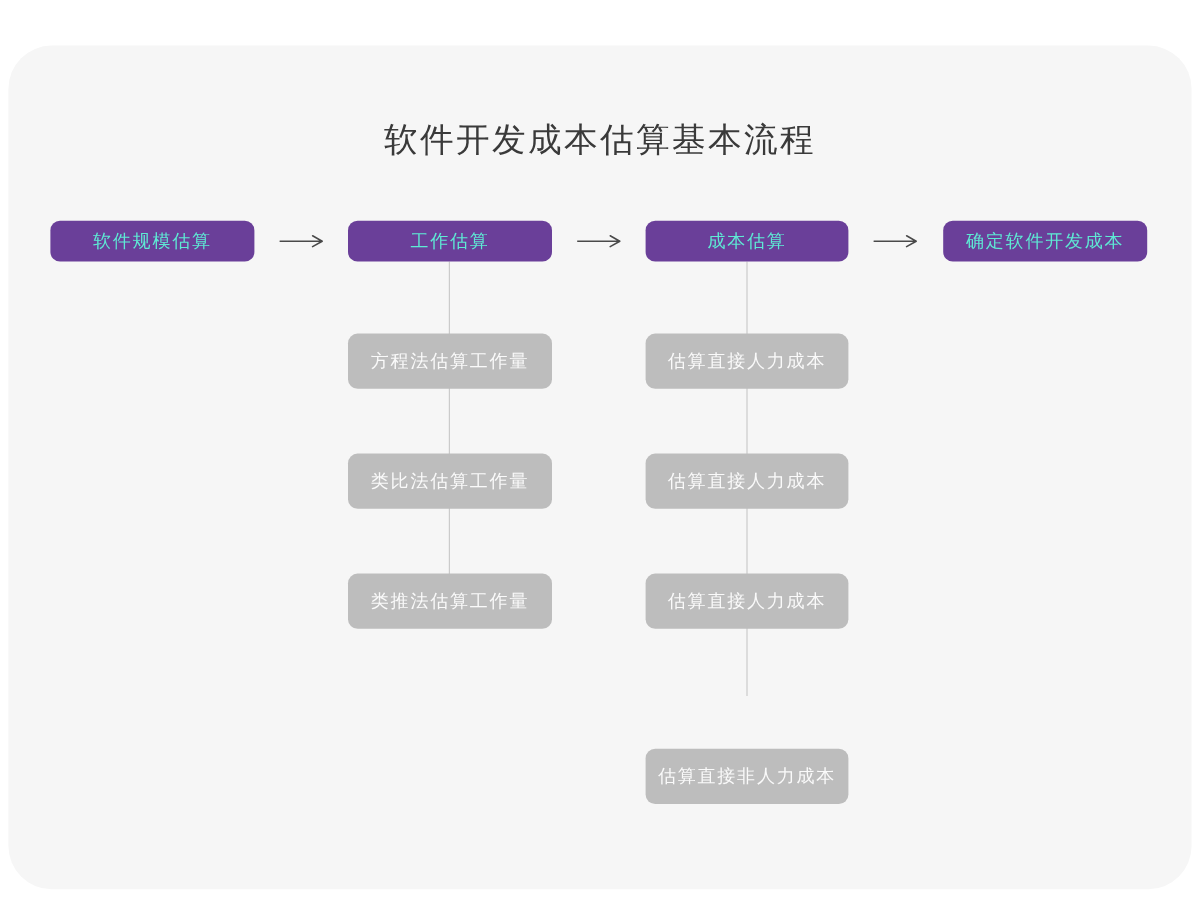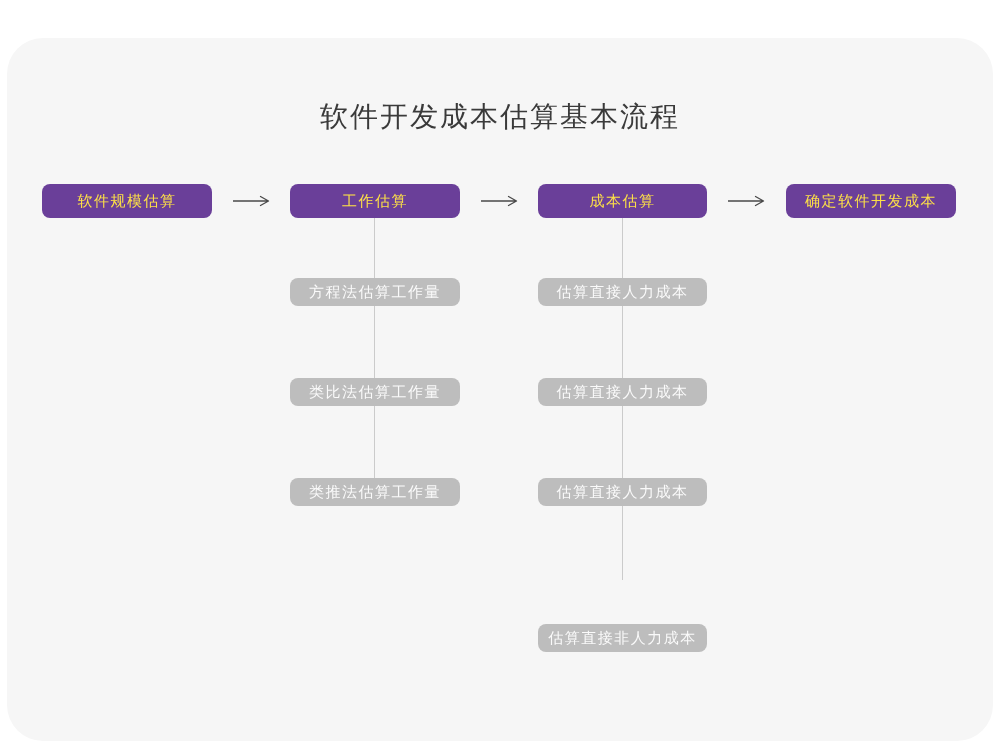--- a/index.html
+++ b/index.html
@@ -35,30 +35,30 @@
     letter-spacing: 2px;
     color: #3A3A3A;
   }
   .node {
     position: absolute;
     height: 34px;
     border-radius: 8px;
     display: flex;
     align-items: center;
     justify-content: center;
-    color: #fde047;
+    color: #5eead4;
     font-size: 15px;
     letter-spacing: 1.5px;
     z-index: 2;
   }
   .node.primary { background: #6A3F99; top: 184px; }
   .node.sub {
     background: #BDBDBD;
     color: #FAFAFA;
-    height: 28px;
+    height: 46px;
     width: 170px;
   }
   .arrow {
     position: absolute;
     top: 195px;
     width: 38px;
     height: 12px;
     z-index: 2;
   }
   .connector {

